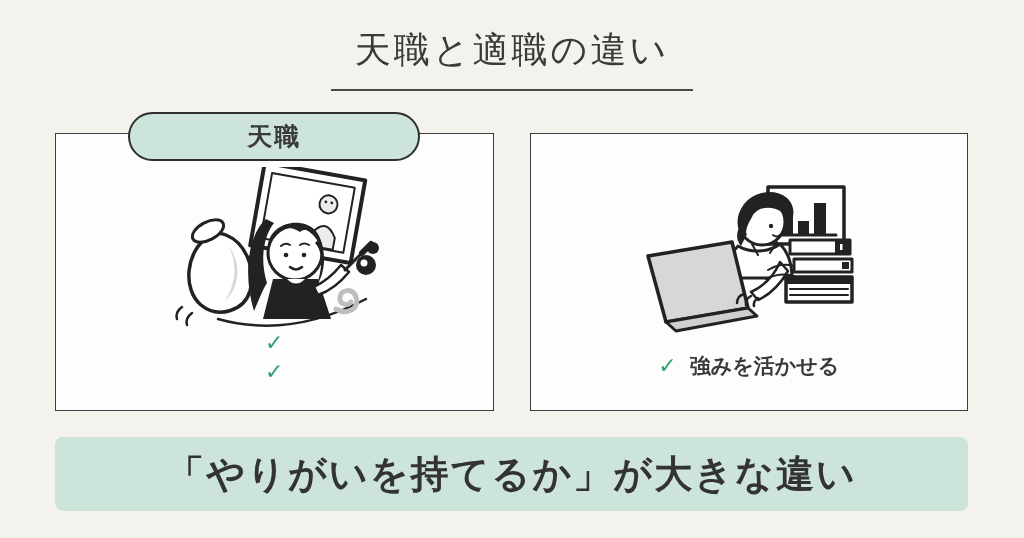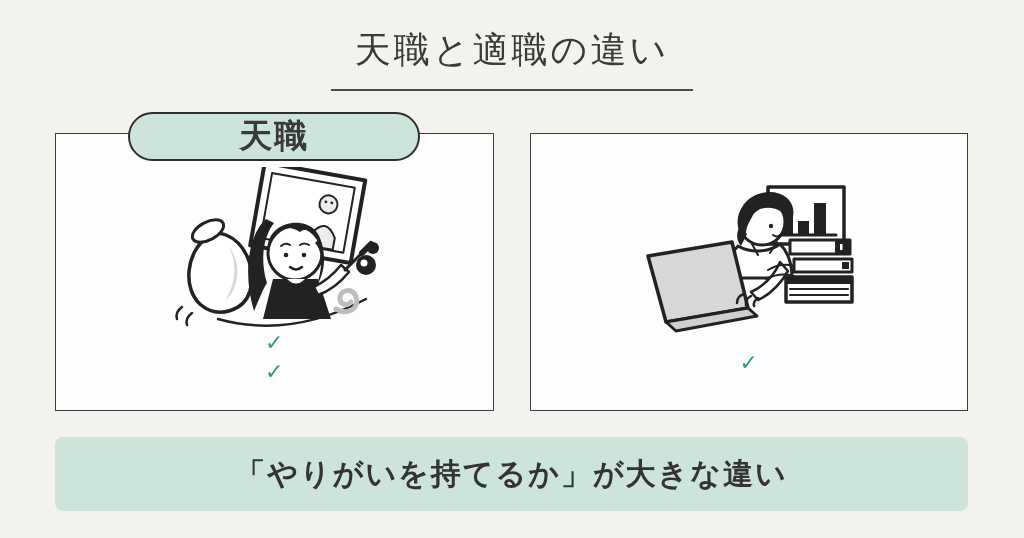--- a/index.html
+++ b/index.html
@@ -18,39 +18,39 @@
   .cards{position:absolute;top:133px;left:55px;width:913px;display:flex;gap:36px;}
   .card{
     position:relative;flex:1;height:278px;background:#fdfdfd;
     border:1.5px solid #3d3d3d;box-sizing:border-box;
   }
   .pill{
     position:absolute;top:-22px;left:50%;transform:translateX(-50%);
     width:292px;height:49px;box-sizing:border-box;
     border:2px solid #2e2e2e;border-radius:26px;background:#ffffff;
     display:flex;align-items:center;justify-content:center;
-    font-size:33px;font-weight:700;letter-spacing:2px;color:#3a3a3a;
+    font-size:25px;font-weight:700;letter-spacing:2px;color:#3a3a3a;
   }
   .pill--green{background:#cde4da;}
   .illu{position:absolute;left:50%;transform:translateX(-50%);}
   .illu--artist{top:33px;width:212px;height:166px;}
   .illu--worker{top:48px;width:218px;height:152px;}
   .items{
     position:absolute;left:0;right:0;
     display:flex;flex-direction:column;align-items:center;gap:7px;
   }
   .card--left .items{top:198px;}
   .card--right .items{top:218px;}
   .item{display:flex;align-items:center;gap:13px;font-size:21px;font-weight:700;color:#3a3a3a;}
   .check{color:#2d9e68;font-size:22px;font-weight:900;line-height:1;}
   .banner{
     position:absolute;left:55px;top:437px;width:913px;height:74px;box-sizing:border-box;
     background:#cde4da;border-radius:8px;
     display:flex;align-items:center;justify-content:center;
-    font-size:30px;font-weight:700;letter-spacing:2px;color:#333333;
+    font-size:38px;font-weight:700;letter-spacing:2px;color:#333333;
   }
 </style>
 </head>
 <body>
 
 <div class="title-wrap">
   <div class="title">天職と適職の違い</div>
 </div>
 
 <div class="cards">
@@ -151,20 +151,21 @@
         <rect x="202" y="80" width="7" height="7" fill="#222"></rect>
         <rect x="146" y="95" width="66" height="25" fill="#ffffff" stroke="#222" stroke-width="3.5"></rect>
         <rect x="146" y="95" width="66" height="7" fill="#222"></rect>
         <path d="M150 107 h 58 M150 113 h 58" fill="none" stroke="#222" stroke-width="2"></path>
       </g>
     </svg>
 
     <div class="items">
       <div class="item">
         <span class="check">✓</span>
+        <span>強みを活かせる</span>
       </div>
     </div>
   </div>
 
 </div>
 
 <div class="banner">
   <span>「やりがいを持てるか」が大きな違い</span>
 </div>
 

